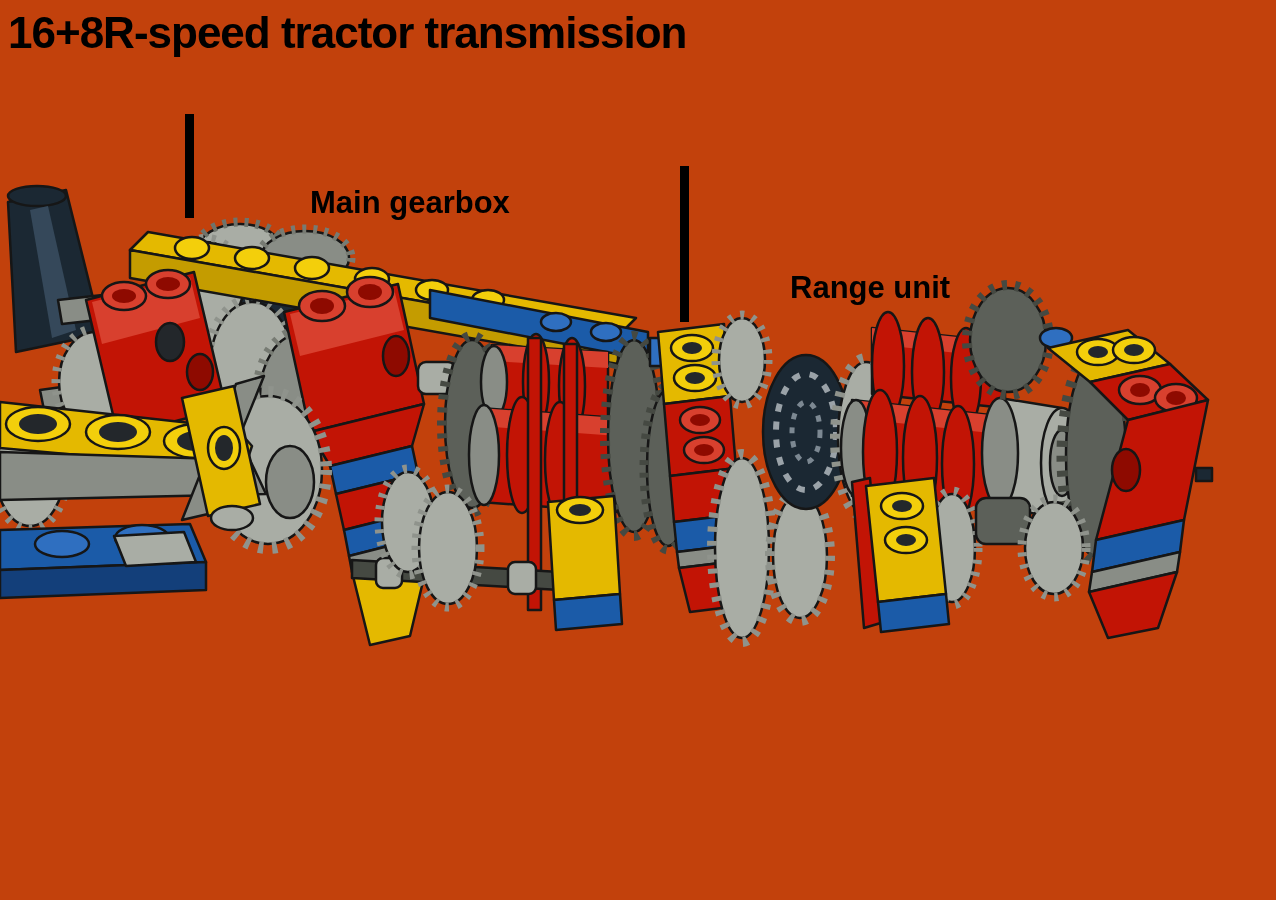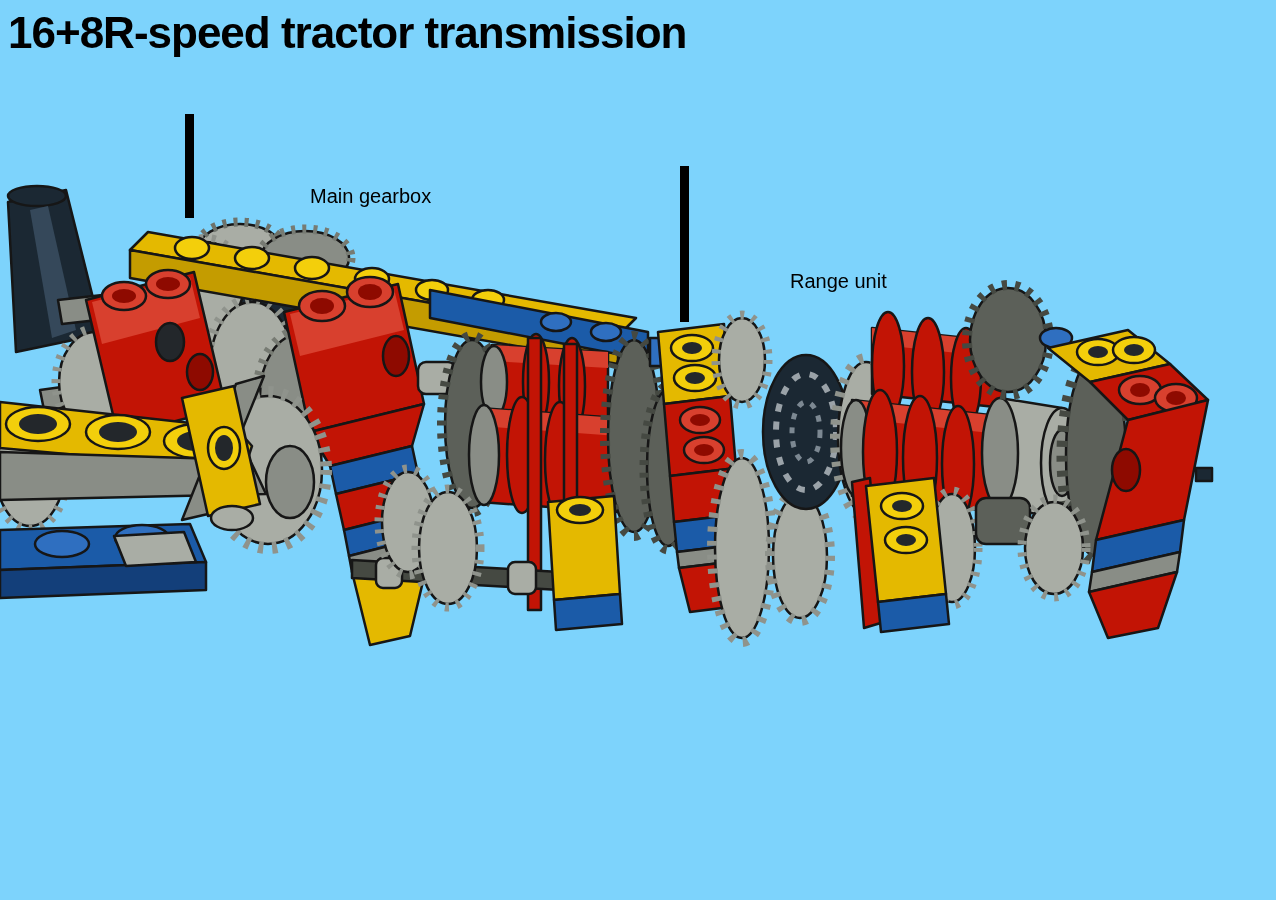--- a/index.html
+++ b/index.html
@@ -1,25 +1,25 @@
 <!DOCTYPE html>
 <html><head>
 <meta charset="utf-8">
 <style>
   html,body{margin:0;padding:0;background:#fff;}
   #stage{
     position:relative;width:1276px;height:900px;overflow:hidden;
-    background:#7dd3fc;font-family:"Liberation Sans",sans-serif;
+    background:#c2410c;font-family:"Liberation Sans",sans-serif;
   }
   .title{
     position:absolute;left:8px;top:8px;font-size:44px;font-weight:bold;
     color:#000;letter-spacing:-1px;white-space:nowrap;
   }
   .part-label{
-    position:absolute;font-size:20px;font-weight:normal;color:#000;white-space:nowrap;
+    position:absolute;font-size:31px;font-weight:bold;color:#000;white-space:nowrap;
   }
   #label-main{left:310px;top:185px;}
   #label-range{left:790px;top:270px;}
   svg .s{stroke:#161616;stroke-width:2.5;stroke-linejoin:round;}
   .yT{fill:#F3CF0B}.yF{fill:#E4B900}.yD{fill:#C49C00}
   .rT{fill:#D8402E}.rF{fill:#C21405}.rD{fill:#8E0A00}
   .bF{fill:#1B5BA8}.bT{fill:#2F6FC0}.bD{fill:#133F7A}
   .gL{fill:#A9ADA5}.gM{fill:#898D86}.gD{fill:#5C6059}.gE{fill:#454942}
   .nv{fill:#1B2833}
   .hole{fill:#23272B}

